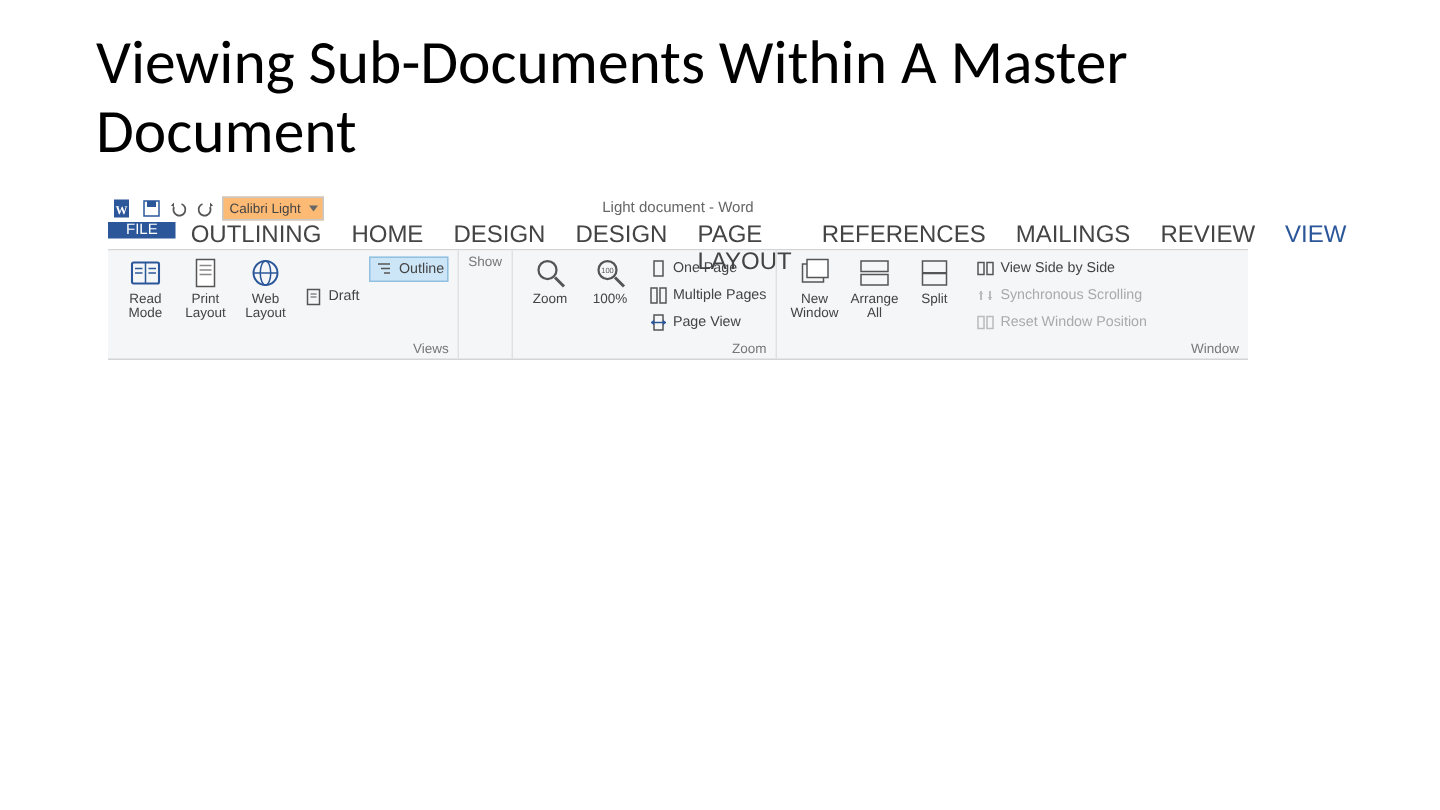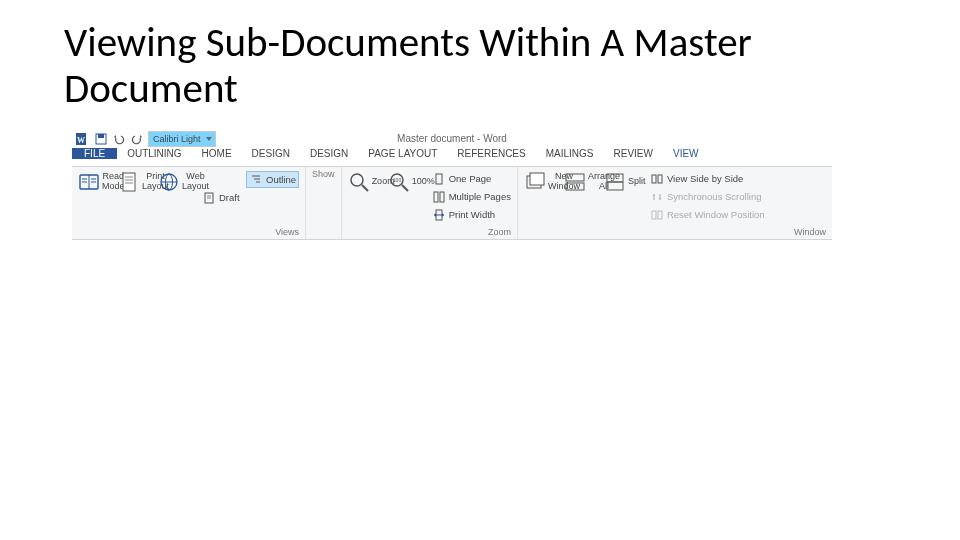--- a/index.html
+++ b/index.html
@@ -74,21 +74,21 @@
     width: 14px; height: 14px;
     display: flex; align-items: center; justify-content: center;
     color: #2b579a;
   }
   .font-sel {
     height: 14px;
     border: 1px solid #c8c8c8;
     padding: 0 14px 0 4px;
     font-size: 9px;
     color: #444;
-    background: #7dd3fc;
+    background: #fdba74;
     display: flex;
     align-items: center;
     position: relative;
   }
   .font-sel::after {
     content: "";
     position: absolute;
     right: 3px; top: 5px;
     border-left: 3px solid transparent;
     border-right: 3px solid transparent;
@@ -100,21 +100,21 @@
     height: 18px;
     display: flex;
     align-items: flex-start;
     background: #fff;
     border-bottom: 1px solid #d4d4d4;
   }
   .tab {
     padding: 0 10px;
     display: flex;
     align-items: center;
-    font-size: 10px;
+    font-size: 16px;
     color: #444;
     text-transform: none;
     cursor: default;
   }
   .tab.file {
     background: #2b579a;
     color: #fff;
     font-size: 10px;
     padding: 0 12px;
   }
@@ -144,21 +144,21 @@
   }
   .group-label {
     text-align: right;
     font-size: 9px;
     color: #777;
     padding-bottom: 2px;
   }
   .big-btn {
     width: 38px;
     display: flex;
-    flex-direction: row;
+    flex-direction: column;
     align-items: center;
     gap: 2px;
     padding-top: 2px;
   }
   .big-btn .ico {
     width: 22px; height: 22px;
     display: flex; align-items: center; justify-content: center;
   }
   .big-btn .lbl {
     font-size: 9px;
@@ -232,21 +232,21 @@
             <path d="M3 5 l-2 -1 l2 -2 z" fill="#555"></path>
           </svg>
       </span>
       <span class="qat-item">
         <svg width="12" height="12" viewBox="0 0 12 12">
             <path d="M4 3 A4 4 0 1 0 9 5" fill="none" stroke="#555" stroke-width="1.2"></path>
             <path d="M9 5 l2 -1 l-2 -2 z" fill="#555"></path>
           </svg>
       </span>
       <span class="font-sel">Calibri Light</span>
-      <span class="doc-title">Master document - Word</span>
+      <span class="doc-title">Light document - Word</span>
     </div>
 
     <div class="tabs">
       <div class="tab file">FILE</div>
       <div class="tab">OUTLINING</div>
       <div class="tab">HOME</div>
       <div class="tab">DESIGN</div>
       <div class="tab">DESIGN</div>
       <div class="tab">PAGE LAYOUT</div>
       <div class="tab">REFERENCES</div>
@@ -364,21 +364,21 @@
             </div>
             <div class="small-row">
               <span class="mini-ico">
                 <svg width="12" height="12" viewBox="0 0 12 12">
                     <rect x="3" y="1" width="6" height="10" fill="none" stroke="#555"></rect>
                     <line x1="1" y1="6" x2="11" y2="6" stroke="#2b579a"></line>
                     <path d="M1 6 l2 -2 v4 z" fill="#2b579a"></path>
                     <path d="M11 6 l-2 -2 v4 z" fill="#2b579a"></path>
                   </svg>
               </span>
-              <span>Print Width</span>
+              <span>Page View</span>
             </div>
           </div>
         </div>
         <div class="group-label">Zoom</div>
       </div>
 
       <div class="group" style="border-right:none; flex:1">
         <div class="group-body">
           <div class="big-btn">
             <span class="ico">

